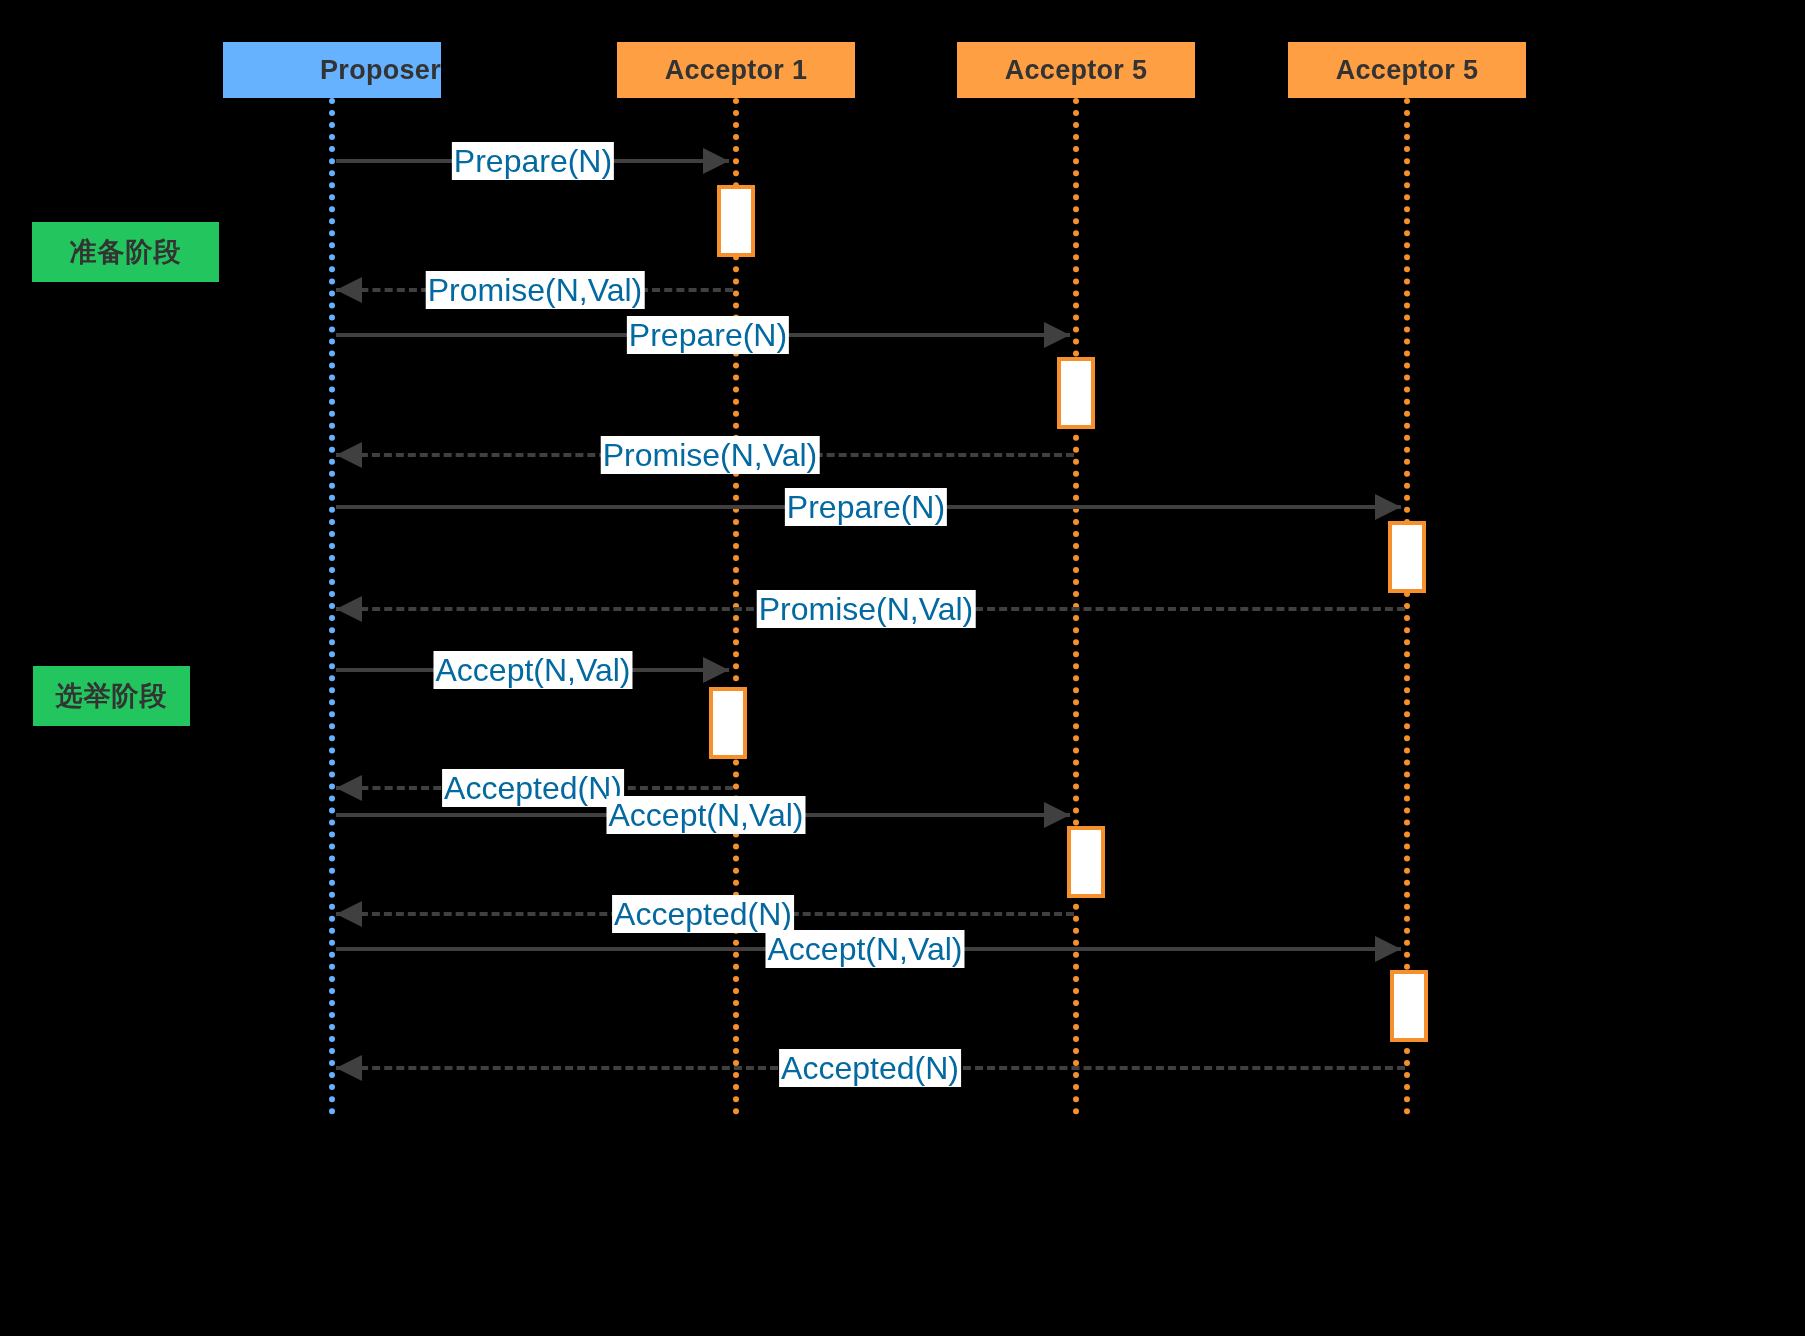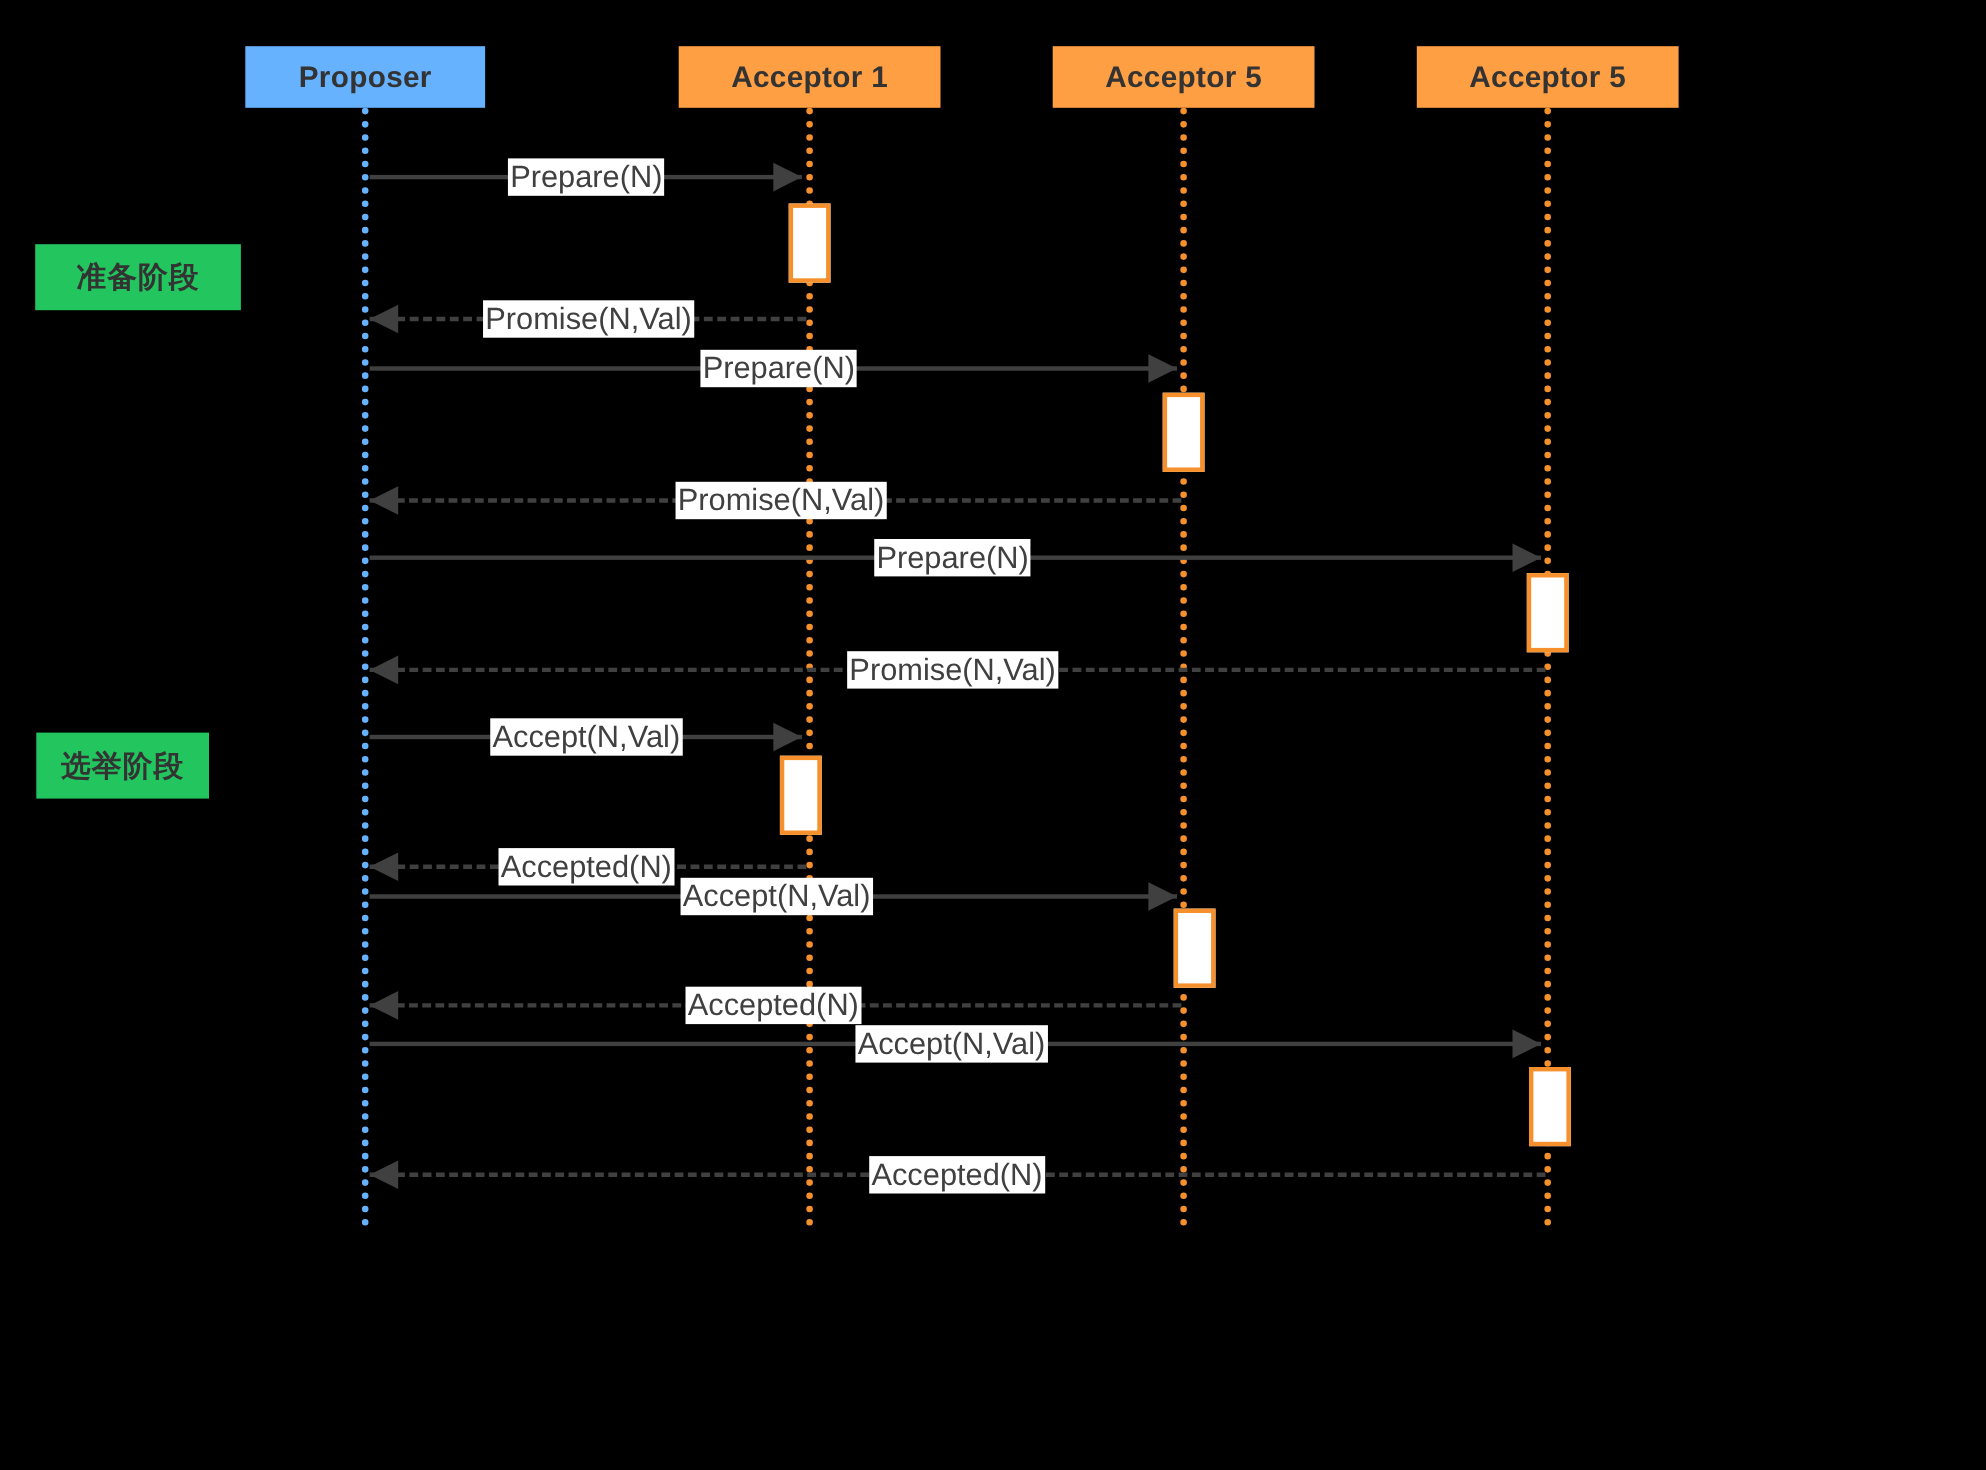--- a/index.html
+++ b/index.html
@@ -87,22 +87,22 @@
   .arrow-head.left {
     border-top: 13px solid transparent;
     border-bottom: 13px solid transparent;
     border-right: 26px solid #404040;
   }
 
   
   .msg-label {
     position: absolute;
     background: #ffffff;
-    color: #404040;
-    font-size: 28px;
+    color: #0369a1;
+    font-size: 32px;
     line-height: 1.0;
     padding: 3px 2px;
     white-space: nowrap;
     transform: translate(-50%, -50%);
     box-sizing: border-box;
   }
 </style>
 </head>
 <body>
 
@@ -153,21 +153,21 @@
       <div class="arrow-head left" style="top: 901px; left: 336px;"></div>
       <div class="msg-label" style="left: 703px; top: 914px;">Accepted(N)</div>
       <div class="msg-line solid" style="left: 336px; top: 947px; width: 1065px;"></div>
       <div class="arrow-head right" style="top: 936px; left: 1375px;"></div>
       <div class="msg-label" style="left: 865px; top: 949px;">Accept(N,Val)</div>
       <div class="msg-line dashed" style="left: 336px; top: 1066px; width: 1069px;"></div>
       <div class="arrow-head left" style="top: 1055px; left: 336px;"></div>
       <div class="msg-label" style="left: 870px; top: 1068px;">Accepted(N)</div>
     </div>
   <div id="participants-layer">
-      <div class="participant proposer" style="left: 223px; top: 42px; width: 218px; height: 56px;">
+      <div class="participant proposer" style="left: 223px; top: 42px; width: 218px; height: 56px; justify-content: flex-end;">
         <span>Proposer</span>
       </div>
       <div class="participant acceptor" style="left: 617px; top: 42px; width: 238px; height: 56px;">
         <span>Acceptor 1</span>
       </div>
       <div class="participant acceptor" style="left: 957px; top: 42px; width: 238px; height: 56px;">
         <span>Acceptor 5</span>
       </div>
       <div class="participant acceptor" style="left: 1288px; top: 42px; width: 238px; height: 56px;">
         <span>Acceptor 5</span>

